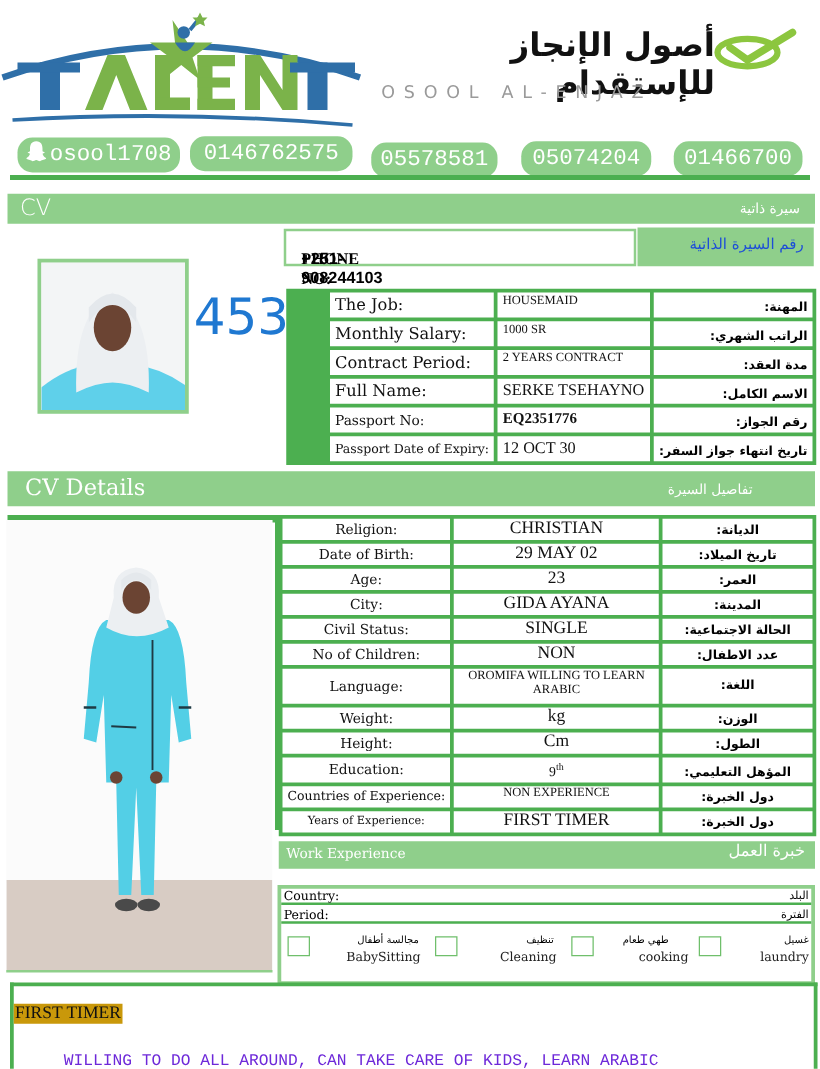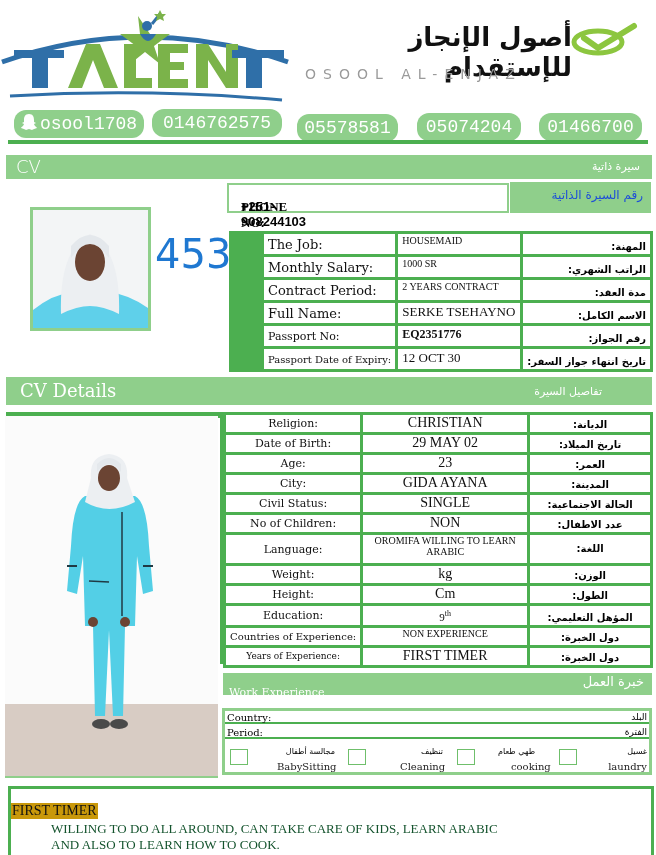--- a/index.html
+++ b/index.html
@@ -59,35 +59,35 @@
   .tbl2 td { height: 17px; text-align: center; }
   .tbl2 td.en-lbl { width: 133px; font-size: 11px; }
   .tbl2 td.val { width: 164px; font-size: 14px; line-height: 16px; }
   .tbl2 td.val.small { font-size: 10px; line-height: 11px; }
   .tbl2 td.en-lbl.sm { font-size: 10px; }
   .tbl2 td.en-lbl.xs { font-size: 9px; }
   .tbl2 tr.tall td { height: 28px; }
   sup { font-size: 8px; }
 
   .work-bar { left: 223px; top: 673px; width: 429px; height: 22px; }
-  .work-bar .en { position: absolute; left: 6px; top: 13px; font-family: "DejaVu Serif", serif; font-size: 11px; }
+  .work-bar .en { position: absolute; left: 6px; top: 3px; font-family: "DejaVu Serif", serif; font-size: 11px; }
   .work-bar .ar { position: absolute; right: 8px; top: 1px; font-family: "DejaVu Sans", sans-serif; font-size: 13px; direction: rtl; }
 
-  .work-box { left: 222px; top: 708px; width: 430px; height: 67px; border: 3px solid #8fcf8b; }
+  .work-box { left: 222px; top: 708px; width: 430px; height: 80px; border: 3px solid #8fcf8b; }
   .work-row { position: absolute; left: 0; width: 424px; height: 13px; border-bottom: 2px solid #4caf50; font-family: "DejaVu Serif", serif; font-size: 10px; line-height: 13px; }
   .work-row .en { position: absolute; left: 2px; }
   .work-row .ar { position: absolute; right: 2px; font-family: "DejaVu Sans", sans-serif; font-size: 9px; direction: rtl; }
   .skill { position: absolute; top: 34px; height: 28px; }
   .skill .box { position: absolute; top: 4px; width: 18px; height: 16px; border: 1px solid #6fbf6b; background: #fff; }
   .skill .ar { position: absolute; top: 2px; font-family: "DejaVu Sans", sans-serif; font-size: 8px; direction: rtl; white-space: nowrap; }
   .skill .en { position: absolute; top: 16px; font-family: "DejaVu Serif", serif; font-size: 10px; white-space: nowrap; color: #222; }
 
   .summary-box { left: 8px; top: 786px; width: 646px; height: 72px; border-left: 3px solid #4caf50; border-right: 3px solid #4caf50; border-top: 3px solid #4caf50; }
   .summary-title { left: 11px; top: 803px; background: #c9980a; font-family: "Liberation Serif", serif; font-size: 14px; line-height: 16px; padding: 0 1px; color: #111; }
-  .summary-line { left: 51px; font-family: Liberation Serif, serif; font-size: 13px; color: #14532d; white-space: nowrap; }
+  .summary-line { left: 51px; font-family: Liberation Mono, monospace; font-size: 13px; color: #6d28d9; white-space: nowrap; margin-top: 20px; }
 </style>
 </head>
 <body>
 
 <div class="abs logo-talent">
   <svg width="290" height="100" viewBox="0 0 290 100">
     <path d="M2,58 Q145,8 288,58" fill="none" stroke="#2f6fa8" stroke-width="5"></path>
     <path d="M10,92 Q145,84 282,96" fill="none" stroke="#2f6fa8" stroke-width="3"></path>
     <polygon points="138,12 150,30 170,30 154,42 160,60 145,48 130,60 136,42 120,30 140,30" fill="#7bb34a"></polygon>
     <circle cx="147" cy="22" r="5" fill="#2f6fa8"></circle>

